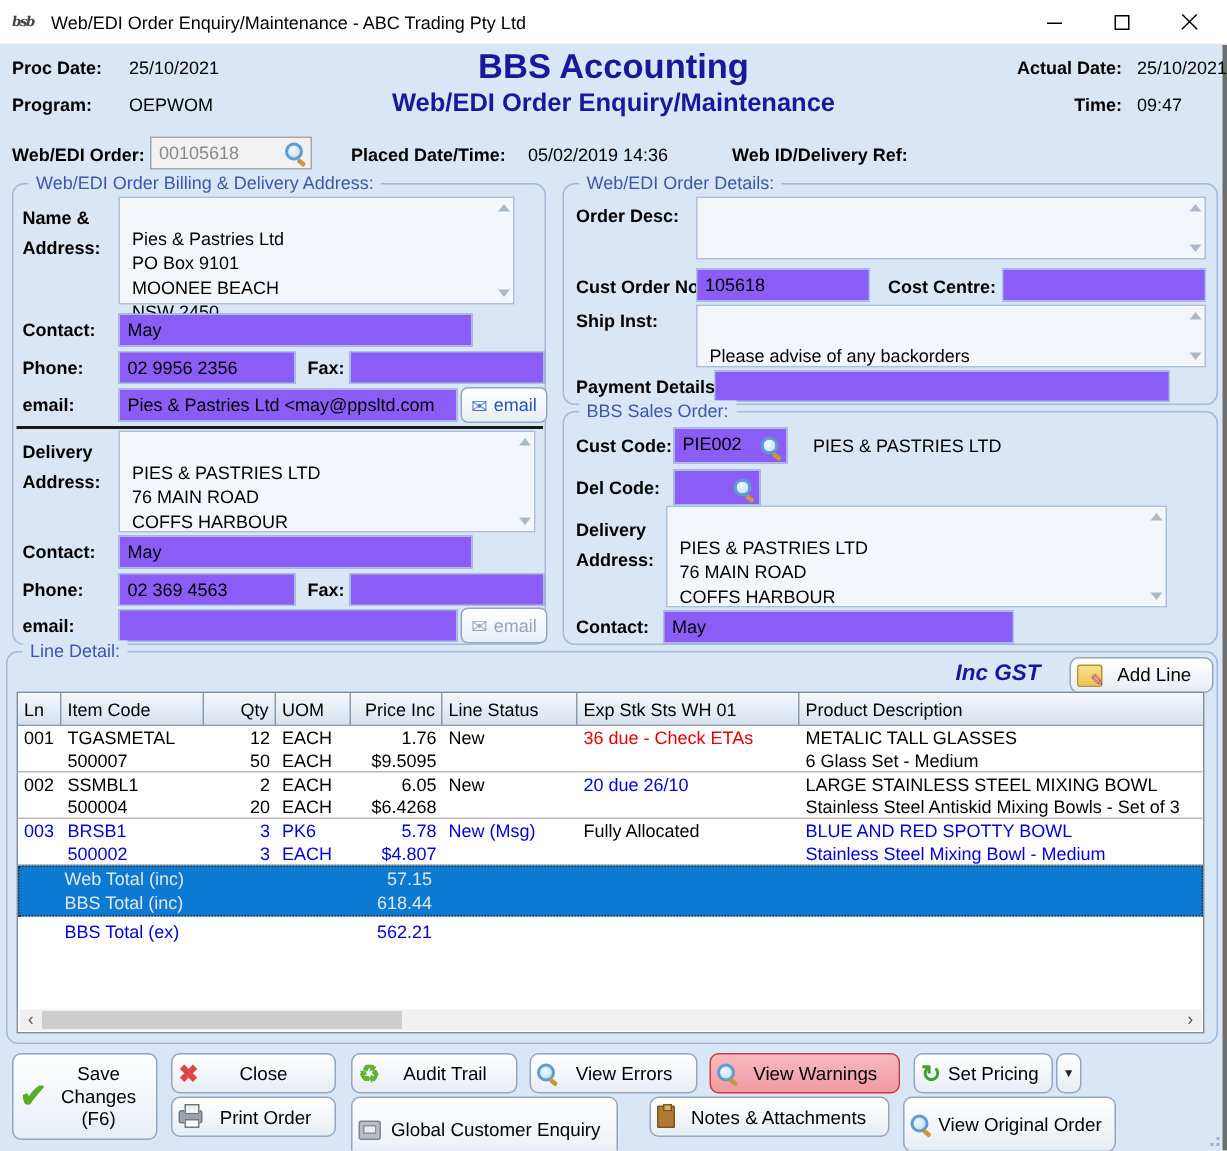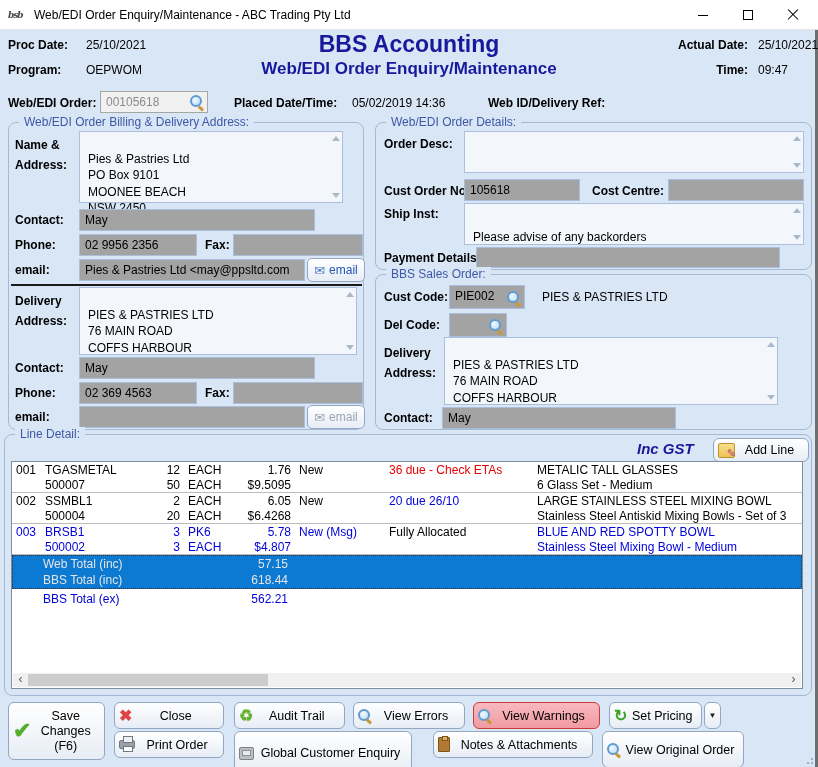--- a/index.html
+++ b/index.html
@@ -22,21 +22,21 @@
   .ic-close{position:relative;width:12px;height:12px;display:block;}
   .ic-close::before,.ic-close::after{content:"";position:absolute;left:-1px;top:5px;width:14px;height:1.4px;background:#000;}
   .ic-close::before{transform:rotate(45deg);} .ic-close::after{transform:rotate(-45deg);}
   
   .lbl{font-weight:bold;color:#000;position:absolute;white-space:nowrap;}
   .val{position:absolute;white-space:nowrap;}
   .h-center{position:absolute;left:0;width:818px;text-align:center;color:#18189b;font-weight:bold;}
   .h1{top:31px;font-size:23px;}
   .h2{top:59px;font-size:17px;}
   
-  .field{position:absolute;background:#a3a3a3;border:1px solid #a9bfdc;padding:3px 5px 0 5px;white-space:nowrap;overflow:hidden;}
+  .field{position:absolute;background:#8b5cf6;border:1px solid #a9bfdc;padding:3px 5px 0 5px;white-space:nowrap;overflow:hidden;}
   .ta{position:absolute;background:#f3f7fc;border:1px solid #a9bfdc;padding:2px 14px 0 8px;white-space:pre-line;line-height:16.5px;}
   .sarr{position:absolute;right:2px;width:0;height:0;border-left:4px solid transparent;border-right:4px solid transparent;}
   .sarr.up{top:4px;border-bottom:5px solid #aab8c8;}
   .sarr.down{bottom:4px;border-top:5px solid #aab8c8;}
   .groupbox{position:absolute;border:1px solid #a4b9d6;border-radius:8px;}
   .legend{position:absolute;top:-8px;left:10px;background:#d9e6f6;padding:0 5px;color:#3f57a7;font-size:12px;white-space:nowrap;}
   .mag{display:inline-block;width:14px;height:14px;position:relative;vertical-align:middle;}
   .mag::before{content:"";position:absolute;top:0;left:0;width:8px;height:8px;border:2px solid #5e9bd0;border-radius:50%;background:radial-gradient(circle at 35% 35%, #f2f9ff, #b9d9f2);}
   .mag::after{content:"";position:absolute;width:6px;height:2.5px;background:#c9973c;bottom:0;right:0;transform:rotate(40deg);border-radius:1px;}
   .mag.in-field{position:absolute;right:3px;top:3px;}
@@ -225,20 +225,30 @@
 
 <div class="groupbox" style="left:4px;top:434px;width:808px;height:262px;">
   <span class="legend">Line Detail:</span>
   <span class="incgst" style="left:632px;top:5px;">Inc GST</span>
   <div class="btn" style="left:708px;top:3px;width:96px;height:24px;">
     <span class="addline-ic"></span>
     <span class="cap">Add Line</span>
   </div>
 
   <div class="table" style="left:6px;top:26px;width:792px;height:228px;">
+    <div class="thead">
+      <div>Ln</div>
+      <div>Item Code</div>
+      <div class="t-r">Qty</div>
+      <div>UOM</div>
+      <div class="t-r">Price Inc</div>
+      <div>Line Status</div>
+      <div>Exp Stk Sts WH 01</div>
+      <div>Product Description</div>
+    </div>
 
     <div class="trow">
       <div>
           <span class="l">001</span>
         </div>
       <div>
           <span class="l">TGASMETAL</span>
           <span class="l">500007</span>
         </div>
       <div class="t-r">

